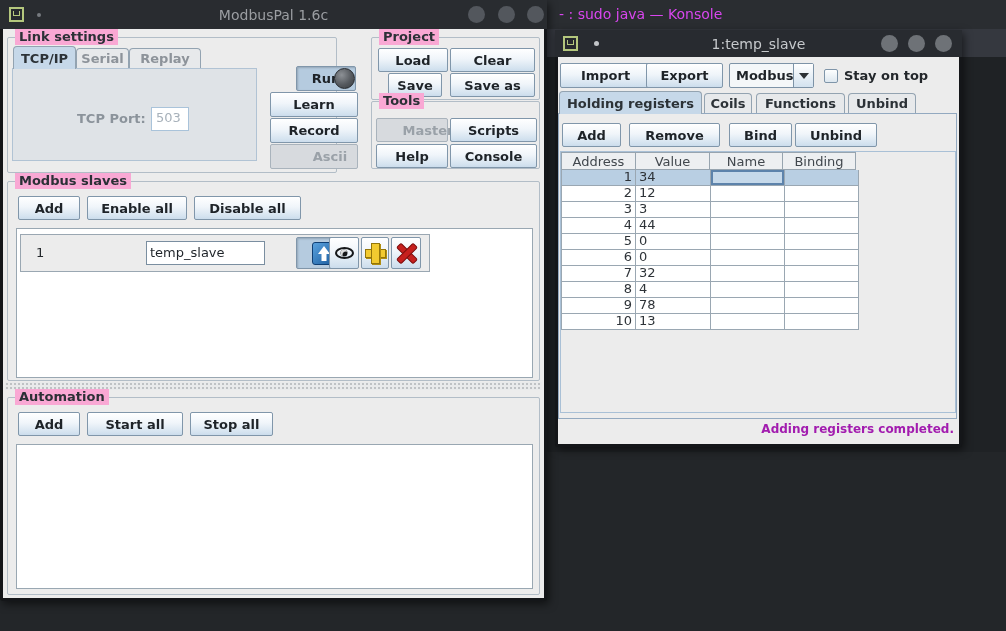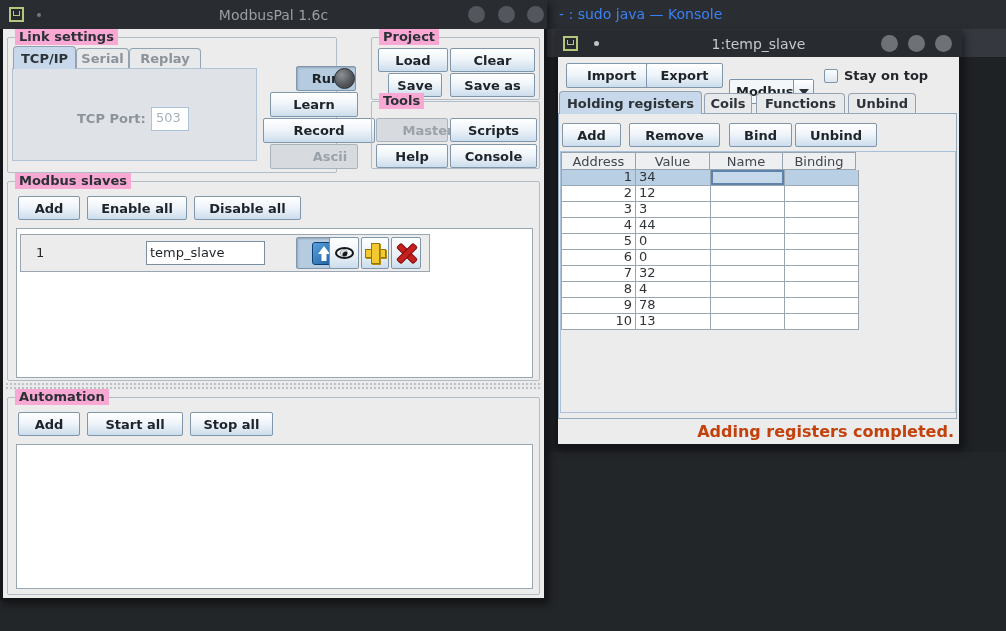--- a/index.html
+++ b/index.html
@@ -1,21 +1,21 @@
 <!DOCTYPE html>
 <html><head>
 <meta charset="utf-8">
 <style>
   * { margin:0; padding:0; box-sizing:border-box; }
   html,body { width:1006px; height:631px; font-family:"DejaVu Sans","Liberation Sans",sans-serif; }
   .desktop { position:relative; width:1006px; height:631px; background:#232629; overflow:hidden; }
 
   
   .konsole { position:absolute; left:547px; top:0; width:459px; height:460px; }
-  .k-title { position:absolute; left:0; top:0; width:100%; height:29px; background:#2a2d31; color:#3b82f6; font-size:14px; line-height:29px; padding-left:12px; }
+  .k-title { position:absolute; left:0; top:0; width:100%; height:29px; background:#2a2d31; color:#d946ef; font-size:14px; line-height:29px; padding-left:12px; }
   .k-strip { position:absolute; left:0; top:29px; width:100%; height:28px; background:#35383f; }
   .k-body  { position:absolute; left:0; top:57px; width:100%; height:395px; background:#1f2225; }
 
   
   .win { position:absolute; background:#141619; border-radius:3px; box-shadow:2px 3px 9px rgba(0,0,0,.55); }
   .tbar { position:absolute; left:0; top:0; width:100%; display:flex; align-items:center; }
   .t-text { position:absolute; left:0; width:100%; text-align:center; font-size:14px; }
   .appicon { position:absolute; width:15px; height:15px; border:2px solid #b4c77d; background:#26292d; }
   .appicon::after { content:''; position:absolute; left:2px; top:2px; width:5px; height:4px; border:1px solid #b4c77d; border-top:none; }
   .tdot { position:absolute; border-radius:50%; }
@@ -32,21 +32,21 @@
   .tab.selected { background:#c6d8e9; z-index:3; }
   .tab.dim { color:#8d939a; }
   .panel { position:absolute; border:1px solid #a3b9cc; background:#ececec; }
   .dfield { position:absolute; background:#fff; border:1px solid #a9c3da; color:#a7b1ba; font-size:13px; padding:2px 4px; }
   .field { position:absolute; background:#fff; border:1px solid #7a8ea0; color:#1e2328; font-size:13px; padding:3px 3px; }
   .led { position:absolute; width:21px; height:21px; border-radius:50%; background:radial-gradient(circle at 35% 32%,#8d9196,#55595e 55%,#383c40); border:1px solid #26292d; }
   .cb { position:absolute; width:14px; height:14px; background:linear-gradient(#fdfefe,#dde7ef); border:1px solid #7f95a9; border-radius:2px; }
   .blabel { position:absolute; font-weight:bold; font-size:13px; color:#23272b; white-space:nowrap; }
 
   
-  .combo { position:absolute; display:flex; border:1px solid #7d93a7; border-radius:2px; background:#f4f7f9;margin-top:16px; }
+  .combo { position:absolute; display:flex; border:1px solid #7d93a7; border-radius:2px; background:#f4f7f9; }
   .combo .cval { flex:1; display:flex; align-items:center; padding-left:6px; font-weight:bold; font-size:13px; color:#1e2328; }
   .combo .cbtn { width:22px; display:flex; align-items:center; justify-content:center; background:linear-gradient(#ffffff,#d3e2ef); border-left:1px solid #7d93a7; }
   .tri-down { width:0; height:0; border-left:5px solid transparent; border-right:5px solid transparent; border-top:6px solid #2c3136; }
 
   
   .eye { position:relative; width:19px; height:12px; border:2px solid #16181a; border-radius:50%; }
   .eye::after { content:''; position:absolute; left:50%; top:50%; transform:translate(-50%,-50%); width:7px; height:7px; background:#16181a; border-radius:50%; box-shadow:inset 2px 2px 0 #dcdcdc; }
   .upbox { position:relative; width:23px; height:23px; border-radius:3px; border:1px solid #0f3f74; background:linear-gradient(135deg,#5aa2de,#1b5c9e); }
   .upbox::before { content:''; position:absolute; left:50%; top:3px; transform:translateX(-50%); border-left:6px solid transparent; border-right:6px solid transparent; border-bottom:8px solid #fff; }
   .upbox::after { content:''; position:absolute; left:50%; top:10px; transform:translateX(-50%); width:5px; height:8px; background:#fff; }
@@ -70,21 +70,21 @@
   .trow { display:flex; height:16px; }
   .tcell { height:16px; background:#fff; border-right:1px solid #9aa7b2; border-bottom:1px solid #9aa7b2; font-size:13px; line-height:14px; overflow:hidden; color:#2e3338; }
   .trow .tcell:first-child { border-left:1px solid #9aa7b2; }
   .tcell.c0 { width:75px; text-align:right; padding-right:3px; }
   .tcell.c1 { width:75px; padding-left:3px; }
   .tcell.c2 { width:74px; padding-left:3px; }
   .tcell.c3 { width:74px; padding-left:3px; }
   .hc0{width:75px}.hc1{width:75px}.hc2{width:74px}.hc3{width:74px}
   .trow.sel .tcell { background:#b9cfe3; }
   .trow.sel .tcell.focus { background:#c6d9ea; box-shadow:inset 0 0 0 2px #5d83ab; }
-  .status { position:absolute; font-weight:bold; font-size:16px; color:#c2410c; text-align:right; }
+  .status { position:absolute; font-weight:bold; font-size:12px; color:#a21caf; text-align:right; }
 </style>
 </head>
 <body>
 
 <div class="desktop">
 
   <div class="konsole">
     <div class="k-title">
       <span>- : sudo java — Konsole</span>
     </div>
@@ -109,21 +109,21 @@
       <div class="tab selected" style="left:10px;top:17px;width:63px;height:23px;">TCP/IP</div>
       <div class="tab dim" style="left:73px;top:19px;width:53px;height:20px;">Serial</div>
       <div class="tab dim" style="left:126px;top:19px;width:72px;height:20px;">Replay</div>
       <div class="panel" style="left:9px;top:39px;width:245px;height:93px;background:#dfe3e7;border-color:#b1c3d4;">
         <span class="blabel" style="left:64px;top:42px;color:#8b939b;">TCP Port:</span>
         <span class="dfield" style="left:138px;top:38px;width:38px;height:24px;">503</span>
       </div>
       <div class="btn pressed" style="left:268px;top:37px;width:60px;height:25px;">Run</div>
       <span class="led" style="left:331px;top:39px;"></span>
       <div class="btn" style="left:267px;top:63px;width:88px;height:25px;">Learn</div>
-      <div class="btn" style="left:260px;top:89px;width:112px;height:25px;">Record</div>
+      <div class="btn" style="left:267px;top:89px;width:88px;height:25px;">Record</div>
       <div class="btn disabled" style="left:267px;top:115px;width:88px;height:25px;">Ascii</div>
 
       <div class="group" style="left:368px;top:8px;width:169px;height:63px;">
         <span class="gtitle">Project</span>
         <div class="btn" style="left:6px;top:10px;width:70px;height:24px;">Load</div>
         <div class="btn" style="left:78px;top:10px;width:85px;height:24px;">Clear</div>
         <div class="btn" style="left:16px;top:35px;width:54px;height:24px;">Save</div>
         <div class="btn" style="left:78px;top:35px;width:85px;height:24px;">Save as</div>
       </div>
 
@@ -177,21 +177,21 @@
     <div class="tbar" style="height:27px;background:#282b30;">
       <span class="appicon" style="left:8px;top:6px;"></span>
       <span class="tdot" style="left:39px;top:11px;width:5px;height:5px;background:#c2c5c8;"></span>
       <span class="t-text" style="color:#c6c9cc;">1:temp_slave</span>
       <span class="wbtn" style="left:326px;top:5px;background:#6e7277;"></span>
       <span class="wbtn" style="left:353px;top:5px;background:#6e7277;"></span>
       <span class="wbtn" style="left:380px;top:5px;background:#6e7277;"></span>
     </div>
     <div class="wcontent" style="left:3px;top:27px;width:401px;height:387px;">
 
-      <div class="btn" style="left:8px;top:6px;width:91px;height:25px;">Import</div>
+      <div class="btn" style="left:2px;top:6px;width:91px;height:25px;">Import</div>
       <div class="btn" style="left:88px;top:6px;width:77px;height:25px;">Export</div>
       <div class="combo" style="left:171px;top:6px;width:85px;height:25px;">
         <span class="cval">Modbus</span>
         <span class="cbtn">
             <span class="tri-down"></span>
           </span>
       </div>
       <span class="cb" style="left:266px;top:12px;"></span>
       <span class="blabel" style="left:286px;top:11px;">Stay on top</span>
 

